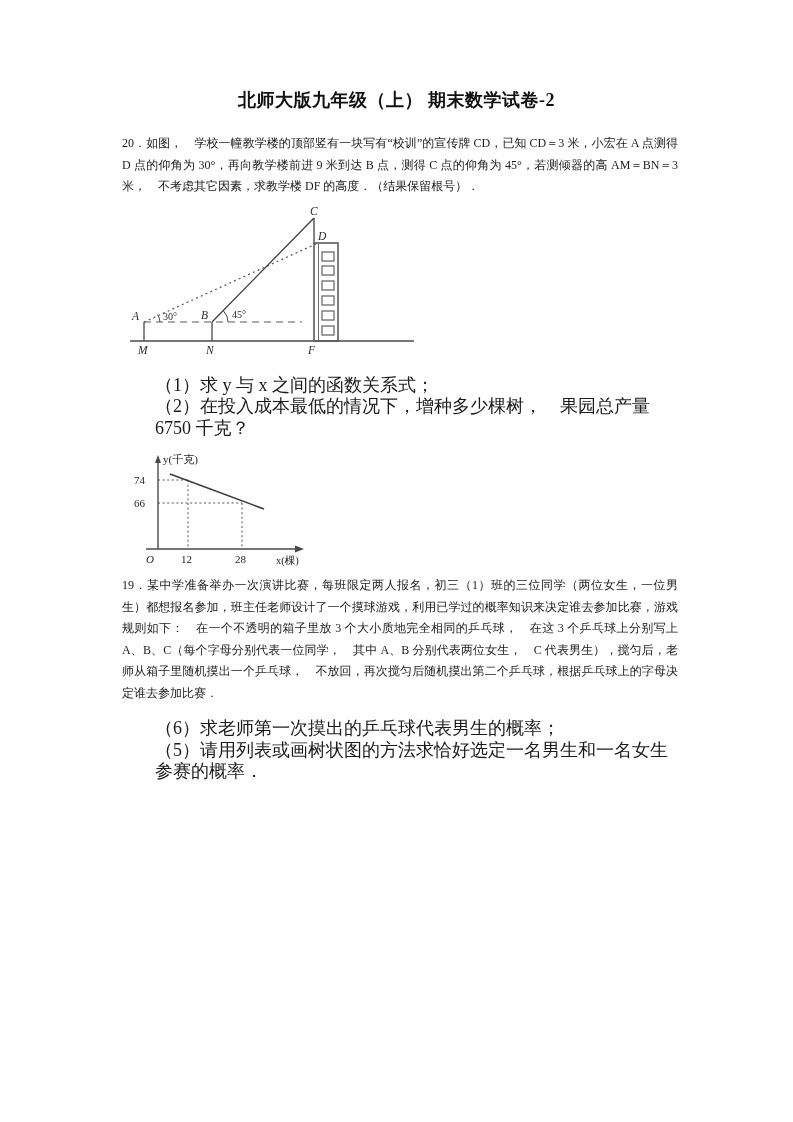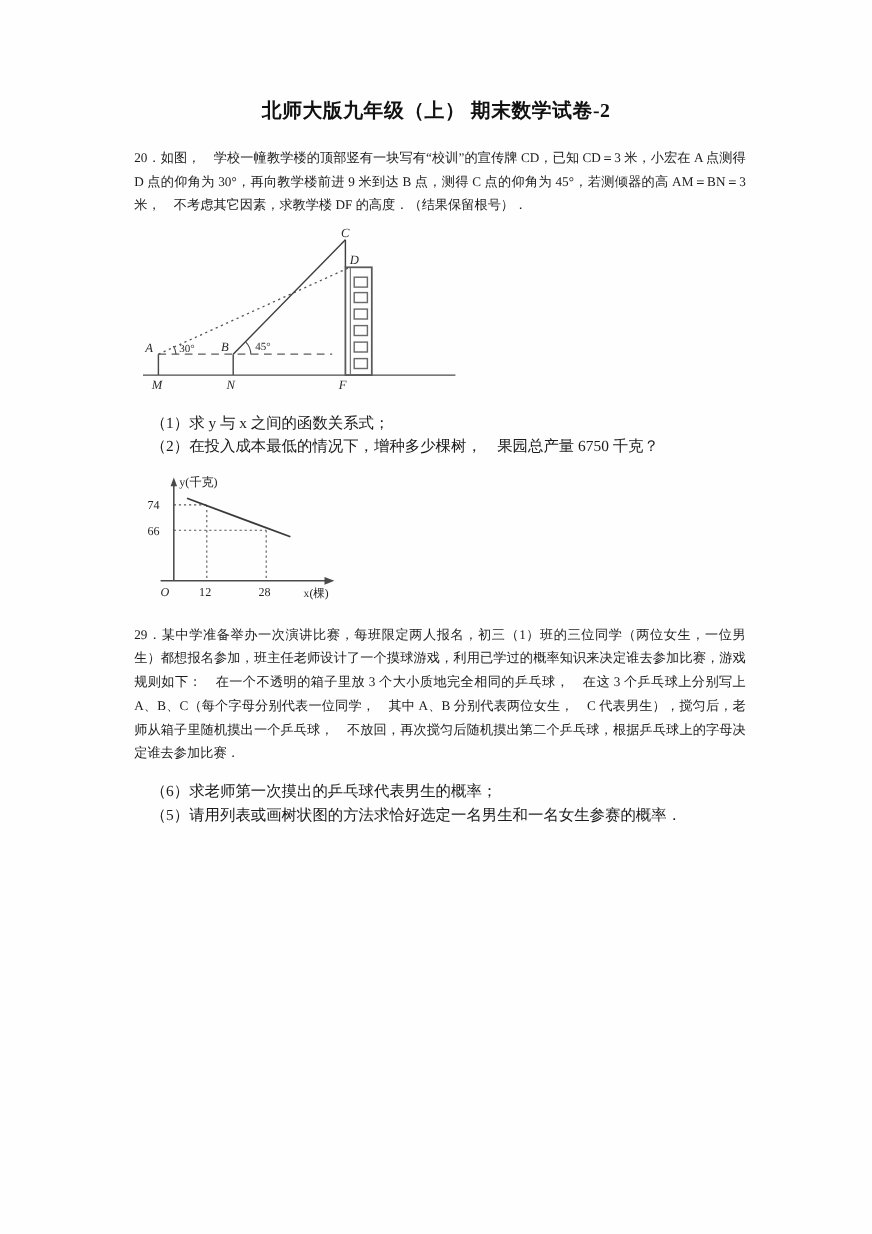--- a/index.html
+++ b/index.html
@@ -41,23 +41,23 @@
     margin-bottom: 2px;
   }
   .q-body {
     font-size: 12px;
     line-height: 21.5px;
     text-align: justify;
     text-justify: inter-ideograph;
     color: #1b1b1b;
   }
   .sub-q {
-    font-size: 14px;
+    font-size: 18px;
     line-height: 21.5px;
-    margin-left: 15px;
+    margin-left: 33px;
     color: #1b1b1b;
   }
   .gap-sm { height: 9px; }
   .gap-md { height: 14px; }
   
   .fig20-wrap {
     position: relative;
     height: 158px;
     margin-top: 6px;
     margin-bottom: 4px;
@@ -65,21 +65,21 @@
   .fig20 {
     position: absolute;
     left: 0;
     top: 0;
   }
   
   .fig21-wrap {
     position: relative;
     height: 120px;
     margin-top: 10px;
-    margin-bottom: 19px;
+    margin-bottom: 6px;
   }
   .fig21 {
     position: absolute;
     left: 2px;
     top: 0;
   }
   svg text {
     font-family: "Liberation Serif", "DejaVu Serif", serif;
   }
 </style>
@@ -166,21 +166,21 @@
           <text x="10" y="35" font-size="11" fill="#1f1f1f">74</text>
           <text x="10" y="58" font-size="11" fill="#1f1f1f">66</text>
           <text x="22" y="114" font-size="11" font-style="italic" fill="#1f1f1f">O</text>
           <text x="57" y="114" font-size="11" fill="#1f1f1f">12</text>
           <text x="111" y="114" font-size="11" fill="#1f1f1f">28</text>
         </svg>
       </div>
     </div>
 
     <div class="q-block">
-      <div class="q-body">29．某中学准备举办一次演讲比赛，每班限定两人报名，初三（1）班的三位同学（两位女生，一位男生）都想报名参加，班主任老师设计了一个摸球游戏，利用已学过的概率知识来决定谁去参加比赛，游戏规则如下：　在一个不透明的箱子里放 3 个大小质地完全相同的乒乓球，　在这 3 个乒乓球上分别写上 A、B、C（每个字母分别代表一位同学，　其中 A、B 分别代表两位女生，　C 代表男生），搅匀后，老师从箱子里随机摸出一个乒乓球，　不放回，再次搅匀后随机摸出第二个乒乓球，根据乒乓球上的字母决定谁去参加比赛．</div>
+      <div class="q-body">19．某中学准备举办一次演讲比赛，每班限定两人报名，初三（1）班的三位同学（两位女生，一位男生）都想报名参加，班主任老师设计了一个摸球游戏，利用已学过的概率知识来决定谁去参加比赛，游戏规则如下：　在一个不透明的箱子里放 3 个大小质地完全相同的乒乓球，　在这 3 个乒乓球上分别写上 A、B、C（每个字母分别代表一位同学，　其中 A、B 分别代表两位女生，　C 代表男生），搅匀后，老师从箱子里随机摸出一个乒乓球，　不放回，再次搅匀后随机摸出第二个乒乓球，根据乒乓球上的字母决定谁去参加比赛．</div>
       <div class="gap-md"></div>
       <div class="sub-q">（6）求老师第一次摸出的乒乓球代表男生的概率；</div>
       <div class="sub-q">（5）请用列表或画树状图的方法求恰好选定一名男生和一名女生参赛的概率．</div>
       <div class="gap-sm"></div>
     </div>
 
     <div class="q-block">
       <div class="gap-sm"></div>
     </div>
 

